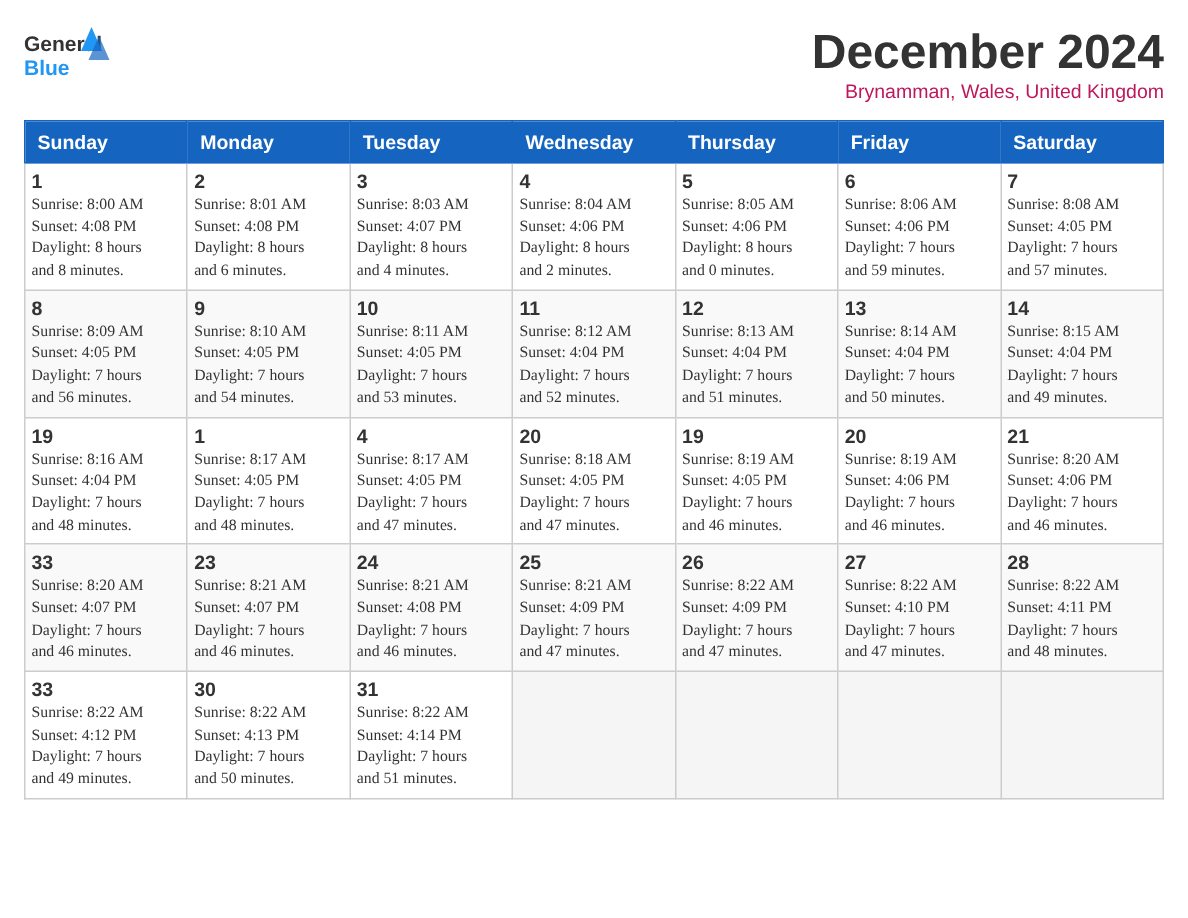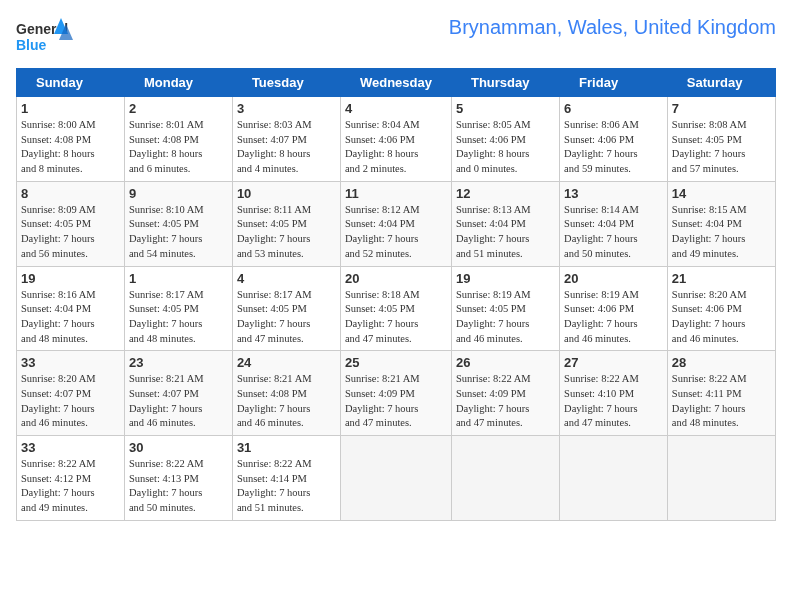--- a/index.html
+++ b/index.html
@@ -16,30 +16,30 @@
       align-items: flex-start;
       margin-bottom: 12px;
     }
     .logo {
       display: flex;
       flex-direction: column;
       align-items: flex-start;
     }
     .title-block { text-align: right; }
     .title-block h1 { font-size: 32px; color: #333; font-weight: bold; }
-    .title-block h2 { font-size: 20px; color: #3b82f6; font-weight: normal; }
+    .title-block h2 { font-size: 13px; color: #be185d; font-weight: normal; }
     .calendar {
       width: 100%;
       border-collapse: collapse;
       font-size: 11px;
     }
     .calendar th {
       background: #1565C0;
       color: white;
-      padding: 6px 19px;
+      padding: 6px 8px;
       text-align: left;
       font-size: 13px;
       font-weight: bold;
       border: 1px solid #1565C0;
     }
     .calendar td {
       border: 1px solid #ccc;
       padding: 4px;
       vertical-align: top;
       width: calc(100% / 7);
@@ -73,20 +73,21 @@
         <svg width="60" height="40" viewBox="0 0 60 40">
           <text x="0" y="18" font-size="14" font-weight="bold" fill="#333">General</text>
           <text x="0" y="34" font-size="14" font-weight="bold" fill="#2196F3">Blue</text>
           <polygon points="45,2 52,18 38,18" fill="#2196F3"></polygon>
           <polygon points="50,8 57,24 43,24" fill="#1565C0" opacity="0.7"></polygon>
         </svg>
       </div>
     </div>
   </div>
   <div class="title-block">
+    <h1>December 2024</h1>
     <h2>Brynamman, Wales, United Kingdom</h2>
   </div>
 </div>
 
 <table class="calendar">
   <thead>
     <tr>
       <th>Sunday</th>
       <th>Monday</th>
       <th>Tuesday</th>

